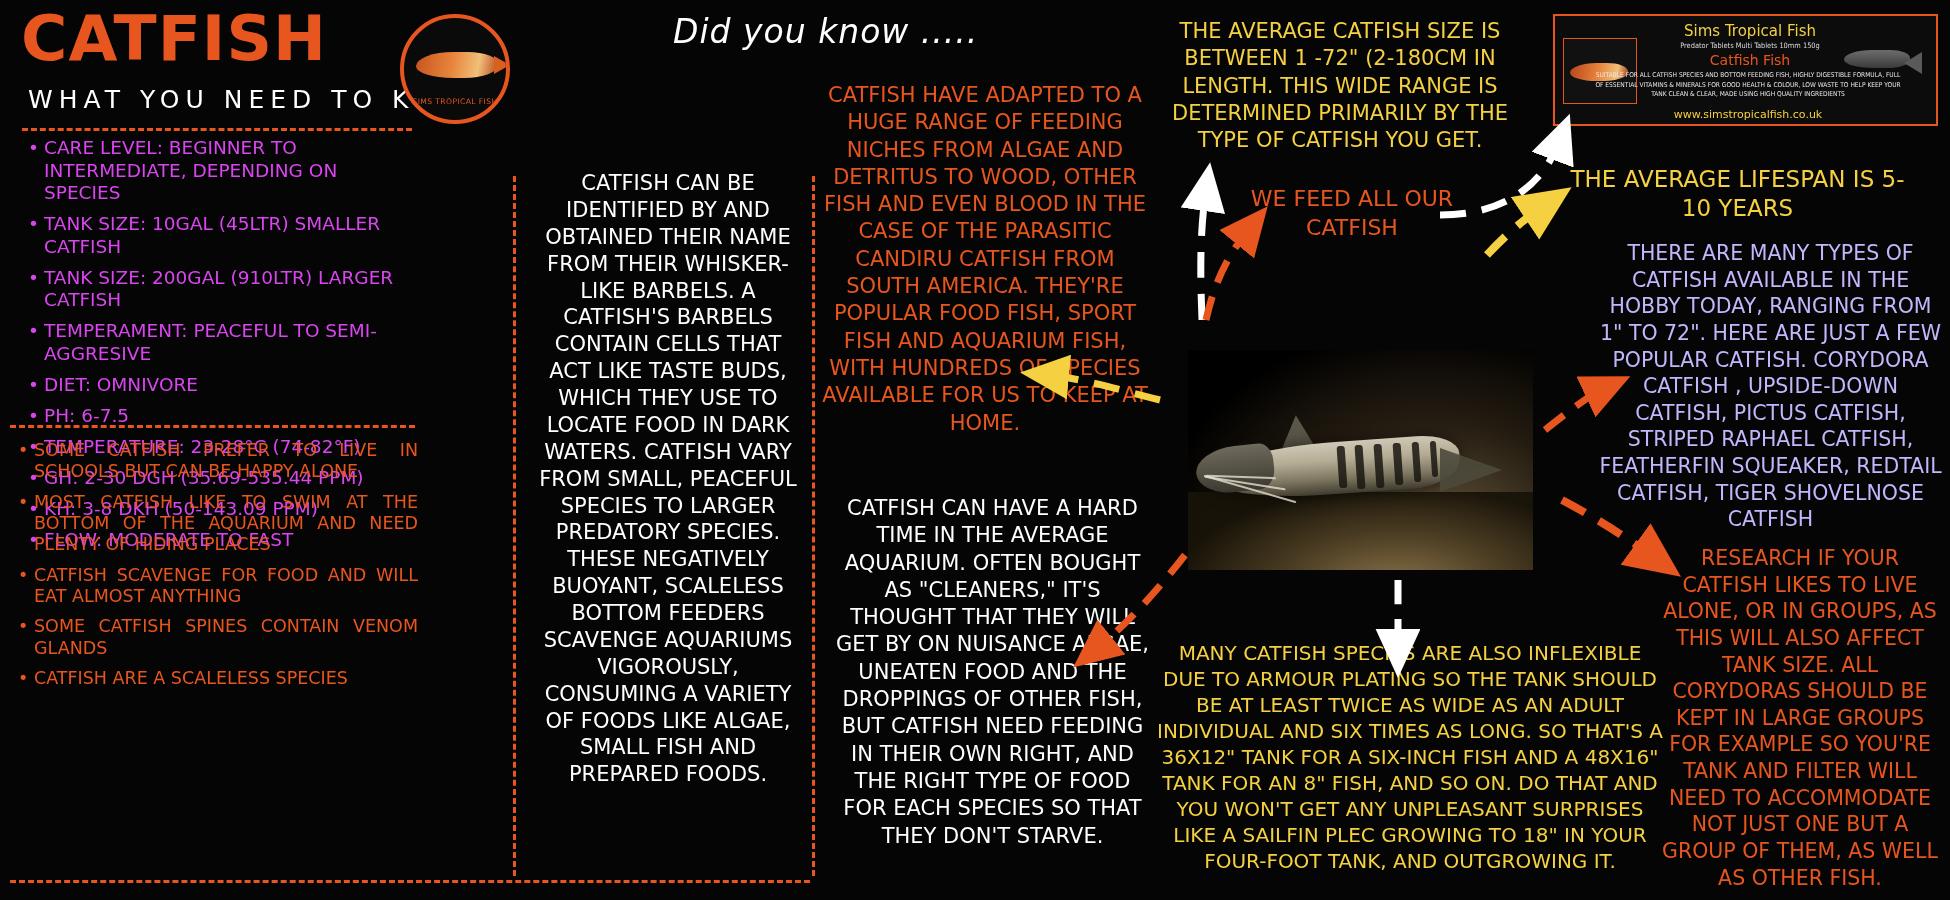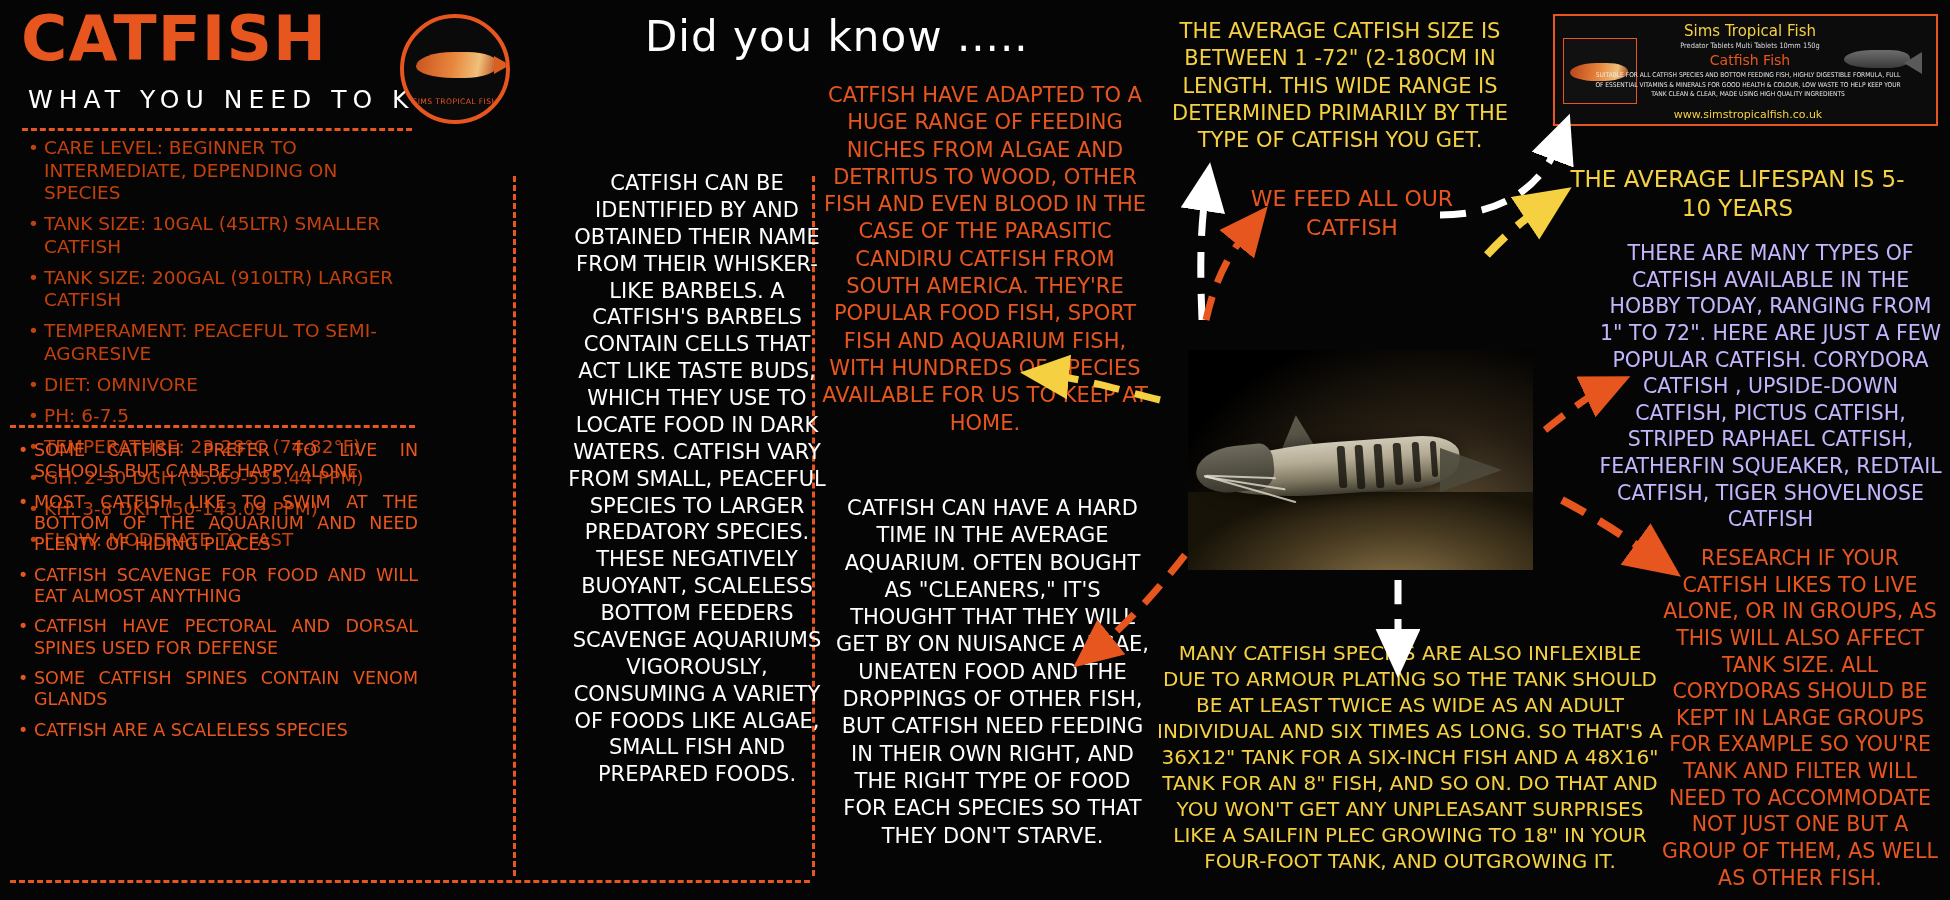--- a/index.html
+++ b/index.html
@@ -62,21 +62,21 @@
   ul.bullets li:before {
     content: "\2022";
     position: absolute;
     left: 0; top: 0;
   }
 
   .care-list {
     position: absolute;
     left: 28px; top: 137px;
     width: 380px;
-    color: #c2410c;
+    color: #d946ef;
     font-size: 18.5px;
     font-family: "Liberation Sans Narrow", "DejaVu Sans", sans-serif;
   }
   .care-list li { margin-bottom: 8.5px; }
 
   .facts-list {
     position: absolute;
     left: 18px; top: 440px;
     width: 400px;
     color: #E8561F;
@@ -115,38 +115,38 @@
     text-align: center;
     color: #E8561F;
     font-size: 7.6px;
     letter-spacing: .4px;
     font-family: "DejaVu Sans", sans-serif;
   }
 
   
   .dyk {
     position: absolute;
-    left: 645px; top: 12px;
-    font-size: 42px;
+    left: 673px; top: 12px;
+    font-size: 33px;
     color: #ffffff;
     font-family: "DejaVu Sans", sans-serif;
     letter-spacing: 1px;
+    font-style: italic;
   }
 
   
   .id-col {
     position: absolute;
     left: 533px; top: 170px;
     width: 270px;
     color: #ffffff;
     font-size: 21px;
     line-height: 1.28;
     text-align: center;
     font-family: "Liberation Sans Narrow", "DejaVu Sans", sans-serif;
-    margin-left: 29px;
   }
 
   
   .niche-col {
     position: absolute;
     left: 820px; top: 82px;
     width: 330px;
     color: #E8561F;
     font-size: 21px;
     line-height: 1.3;
@@ -397,21 +397,20 @@
     <li>TEMPERATURE: 23-28°C (74-82°F)</li>
     <li>GH: 2-30 DGH (35.69-535.44 PPM)</li>
     <li>KH: 3-8 DKH (50-143.09 PPM)</li>
     <li>FLOW: MODERATE TO FAST</li>
   </ul>
 
   <ul class="facts-list bullets up">
     <li>SOME CATFISH PREFER TO LIVE IN SCHOOLS BUT CAN BE HAPPY ALONE</li>
     <li>MOST CATFISH LIKE TO SWIM AT THE BOTTOM OF THE AQUARIUM AND NEED PLENTY OF HIDING PLACES</li>
     <li>CATFISH SCAVENGE FOR FOOD AND WILL EAT ALMOST ANYTHING</li>
-    <li>CATFISH HAVE PECTORAL AND DORSAL SPINES USED FOR DEFENSE</li>
     <li>SOME CATFISH SPINES CONTAIN VENOM GLANDS</li>
     <li>CATFISH ARE A SCALELESS SPECIES</li>
   </ul>
 
   <div class="logo-circle">
     <div class="logo-fish"></div>
     <div class="logo-text">SIMS TROPICAL FISH</div>
   </div>
 
   <div class="dyk">Did you know .....</div>

